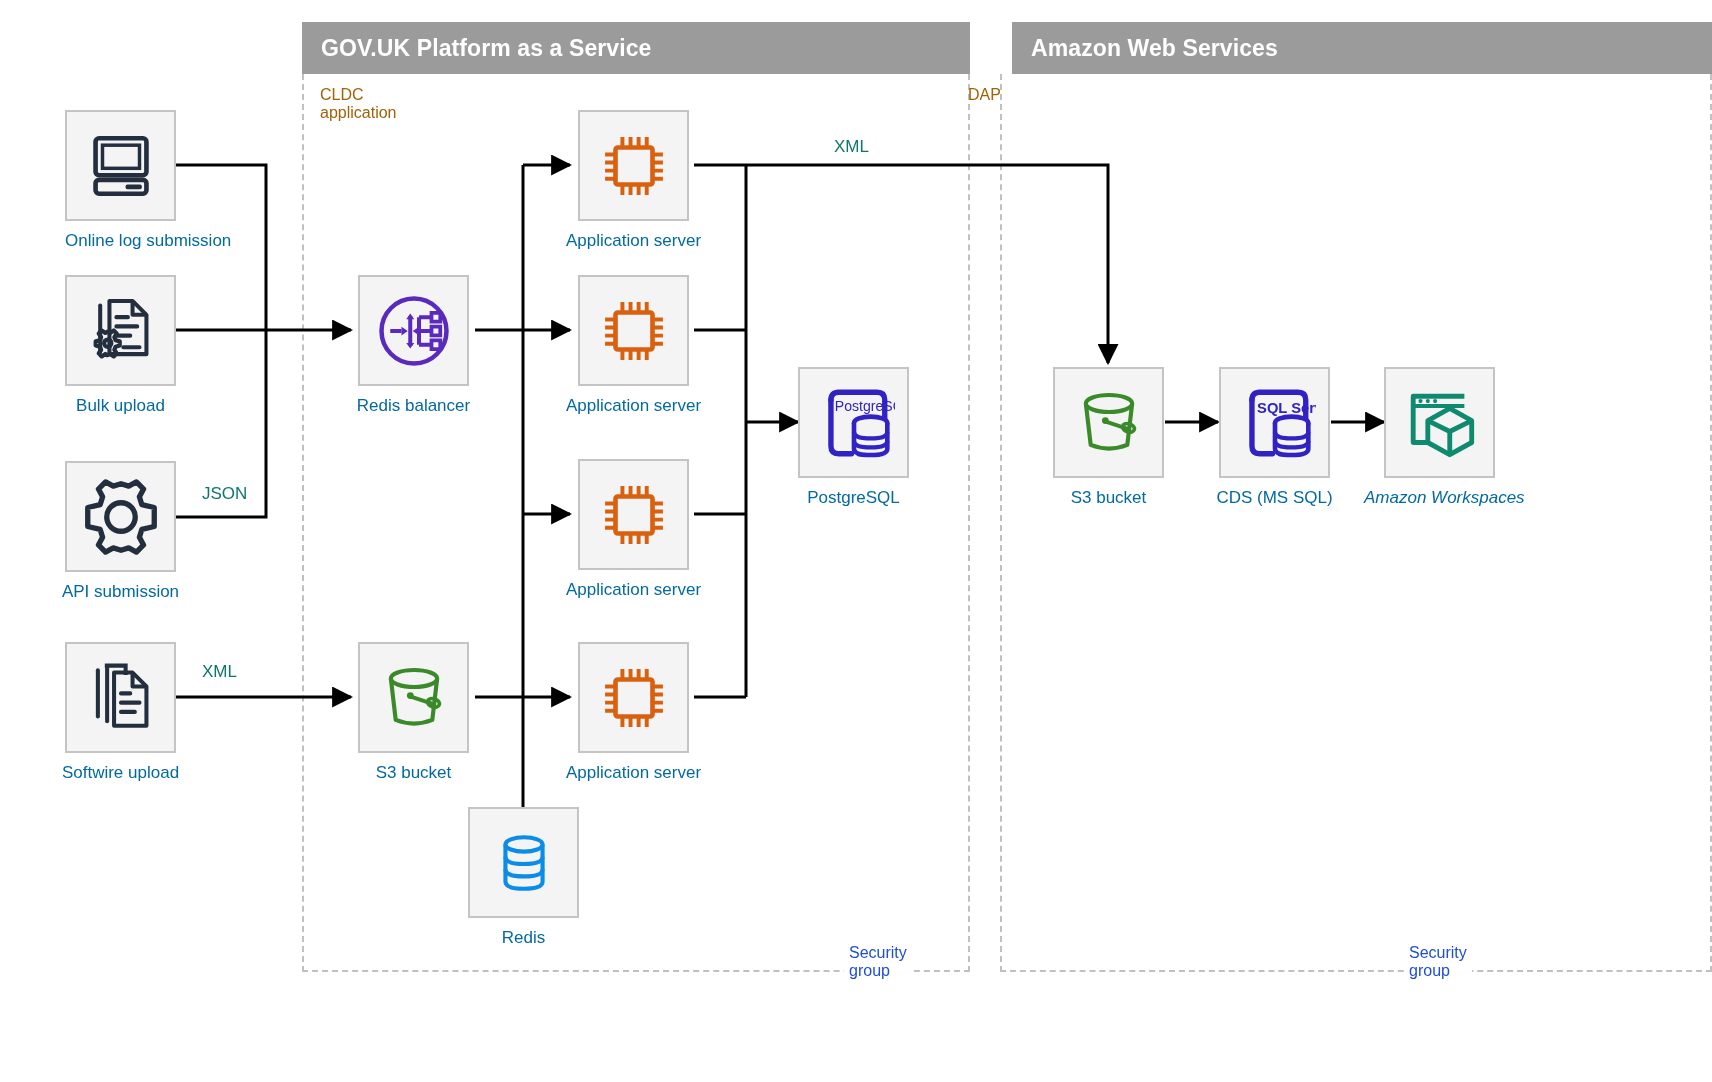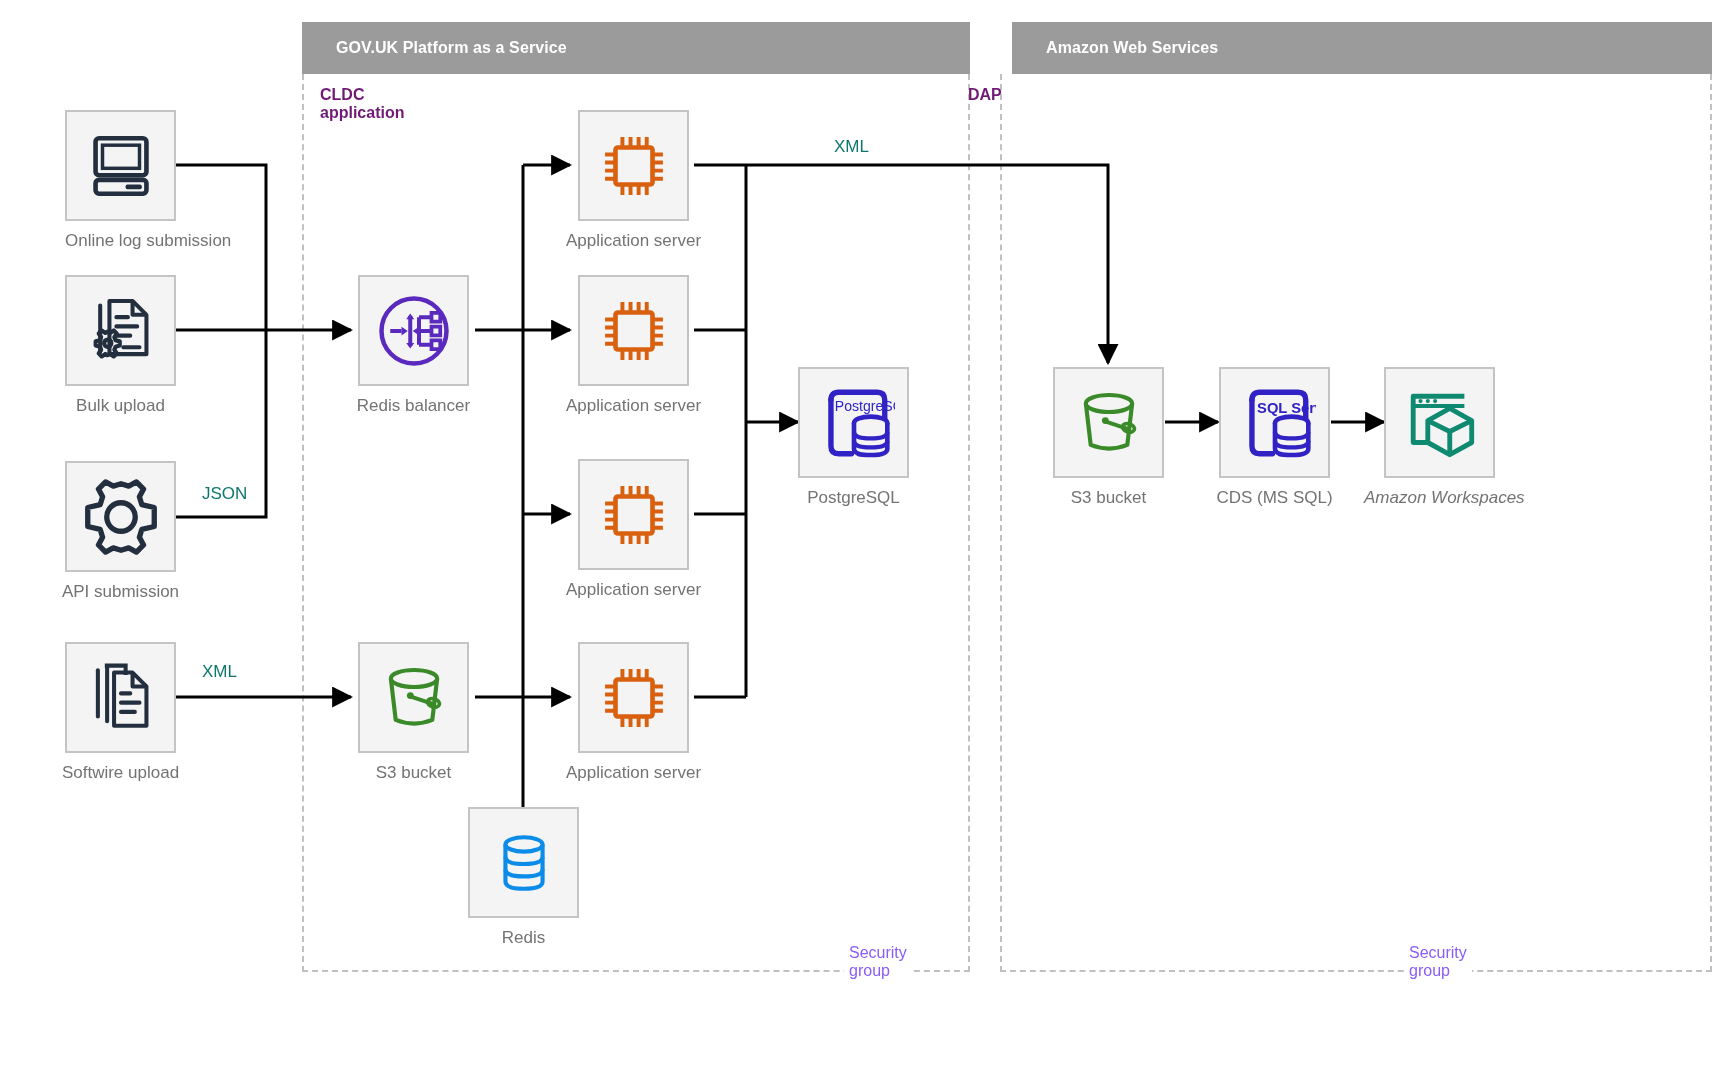--- a/index.html
+++ b/index.html
@@ -13,60 +13,60 @@
   }
   #stage{position:absolute;left:0;top:0;width:1712px;height:1082px;}
 
   
   .group{position:absolute;}
   .group-header{
     position:absolute;
     background:#9b9b9b;
     color:#ffffff;
     font-weight:bold;
-    font-size:16px;
+    font-size:23px;
     letter-spacing:0.1px;
     display:flex;align-items:center;
-    padding-left:34px;
+    padding-left:19px;
     box-sizing:border-box;
   }
   .group-body{
     position:absolute;
     border:2px dashed #c0c0c0;
     border-top:none;
     box-sizing:border-box;
     background:transparent;
   }
   .group-sublabel{
     position:absolute;
-    font-weight:bold;
+    font-weight:normal;
     font-size:16px;
-    color:#701a75;
+    color:#a16207;
   }
   .security-label{
     position:absolute;
     font-size:16px;
-    color:#8b5cf6;
+    color:#1d4ed8;
     background:#ffffff;
     padding:0 5px;
   }
 
   
   .node{position:absolute;}
   .node-box{
     position:absolute;
     background:#f4f4f4;
     border:2px solid #c4c4c4;
     box-sizing:border-box;
     display:flex;align-items:center;justify-content:center;
   }
   .node-label{
     position:absolute;
     font-size:17px;
-    color:#737373;
+    color:#0369a1;
     text-align:center;
     white-space:nowrap;
     line-height:1.2;
   }
   .edge-label{
     position:absolute;
     font-size:17px;
     color:#0f766e;
     background:#ffffff;
     padding:0 6px;

